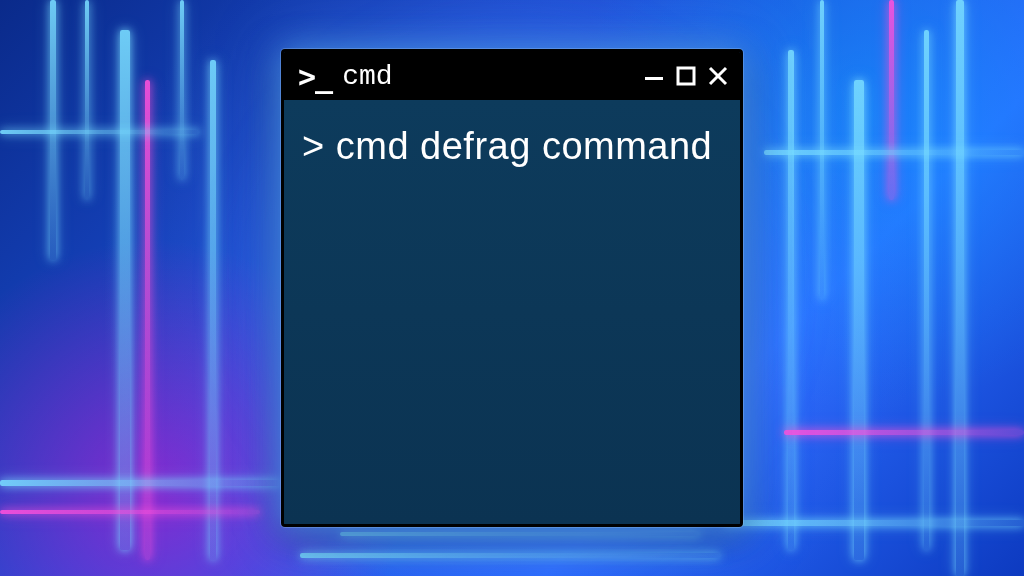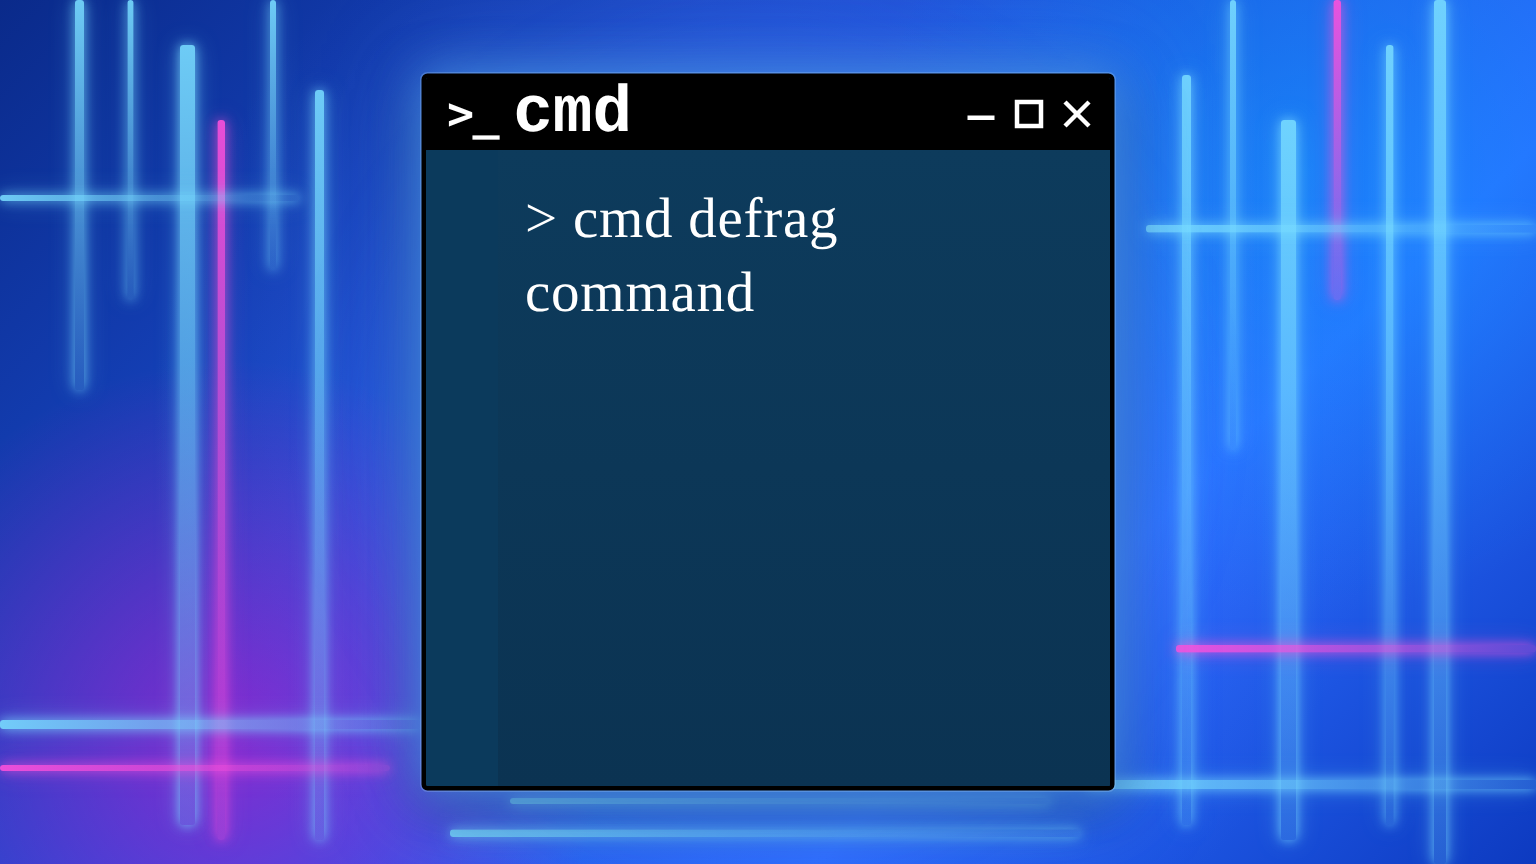--- a/index.html
+++ b/index.html
@@ -72,22 +72,22 @@
     }
     .titlebar-icon {
       display: flex;
       align-items: center;
       font-weight: bold;
       font-size: 30px;
       letter-spacing: -1px;
       font-family: 'Consolas', monospace;
     }
     .titlebar-title {
-      font-size: 44px;
-      font-weight: bold;
+      font-size: 28px;
+      font-weight: normal;
       flex: 1;
       font-family: 'Consolas', 'Courier New', monospace;
     }
     .window-controls {
       display: flex;
       align-items: center;
       gap: 8px;
     }
     .ctrl-btn {
       width: 24px;
@@ -99,23 +99,22 @@
       cursor: pointer;
     }
     .ctrl-btn svg { display: block; }
     .terminal-body {
       flex: 1;
       background: linear-gradient(180deg, #0d3b5c 0%, #0b3352 100%);
       padding: 22px 18px;
       color: #fff;
       font-size: 38px;
       line-height: 1.28;
-      font-family: Liberation Serif, serif;
+      font-family: Liberation Sans, sans-serif;
       letter-spacing: 0.5px;
-      margin-left: 48px;
     }
     .prompt-line {
       white-space: pre-wrap;
       word-break: break-word;
     }
     .prompt-symbol { display: inline; }
     .command-text { display: inline; }
   </style>
 </head>
 <body>

